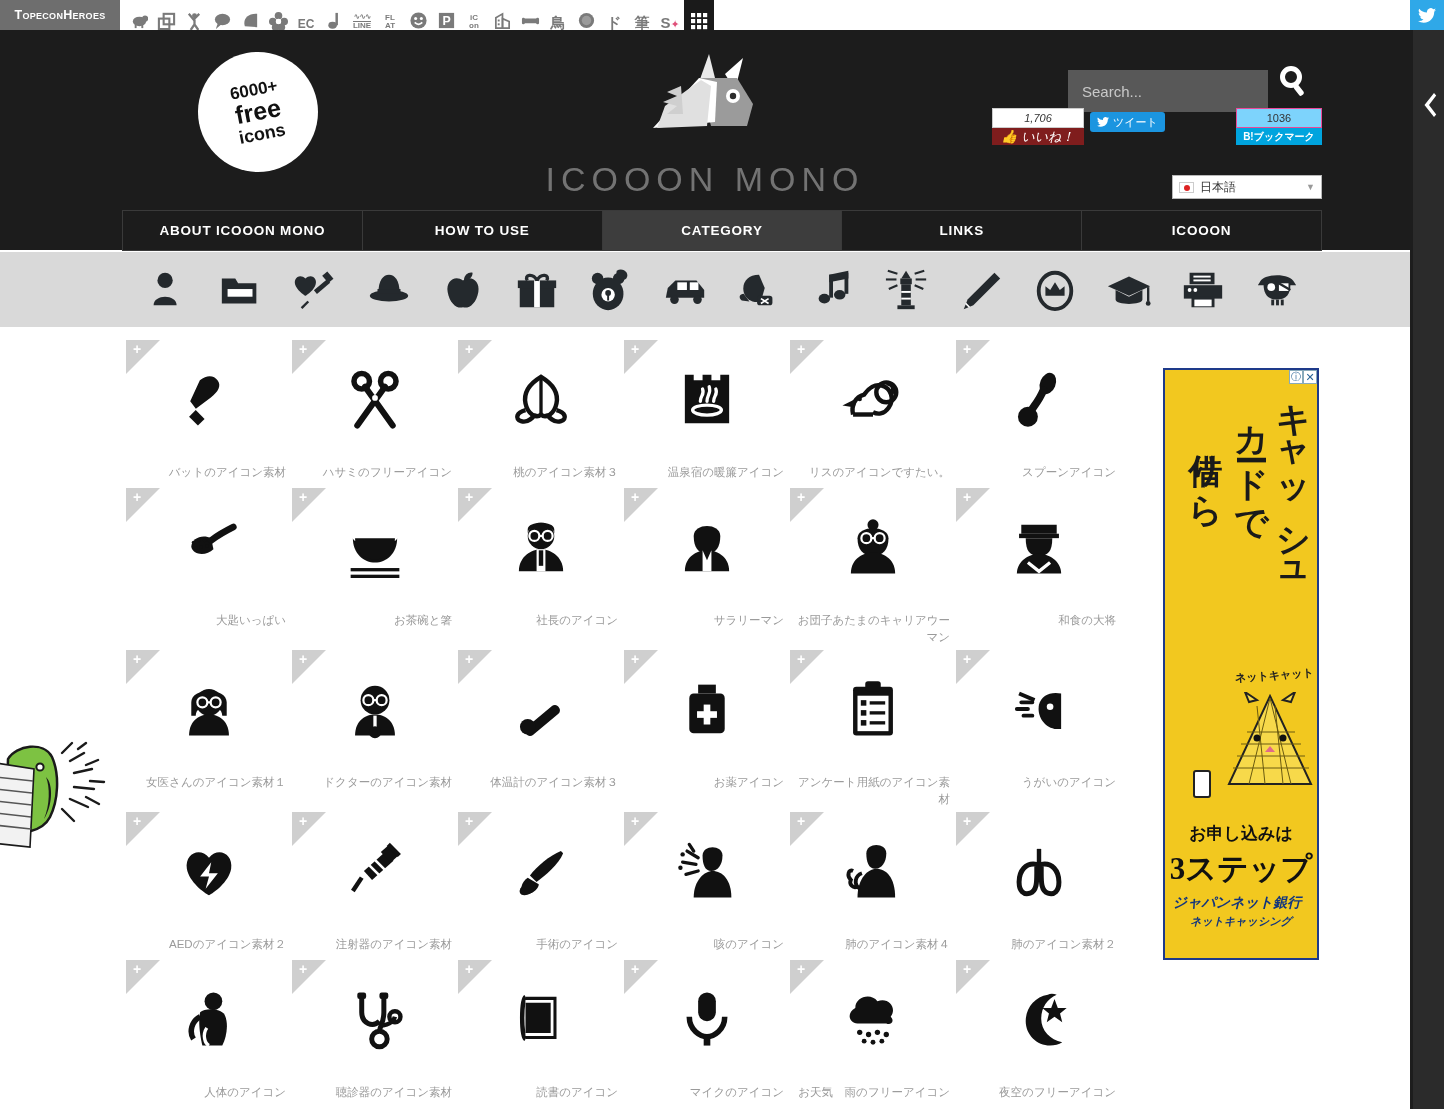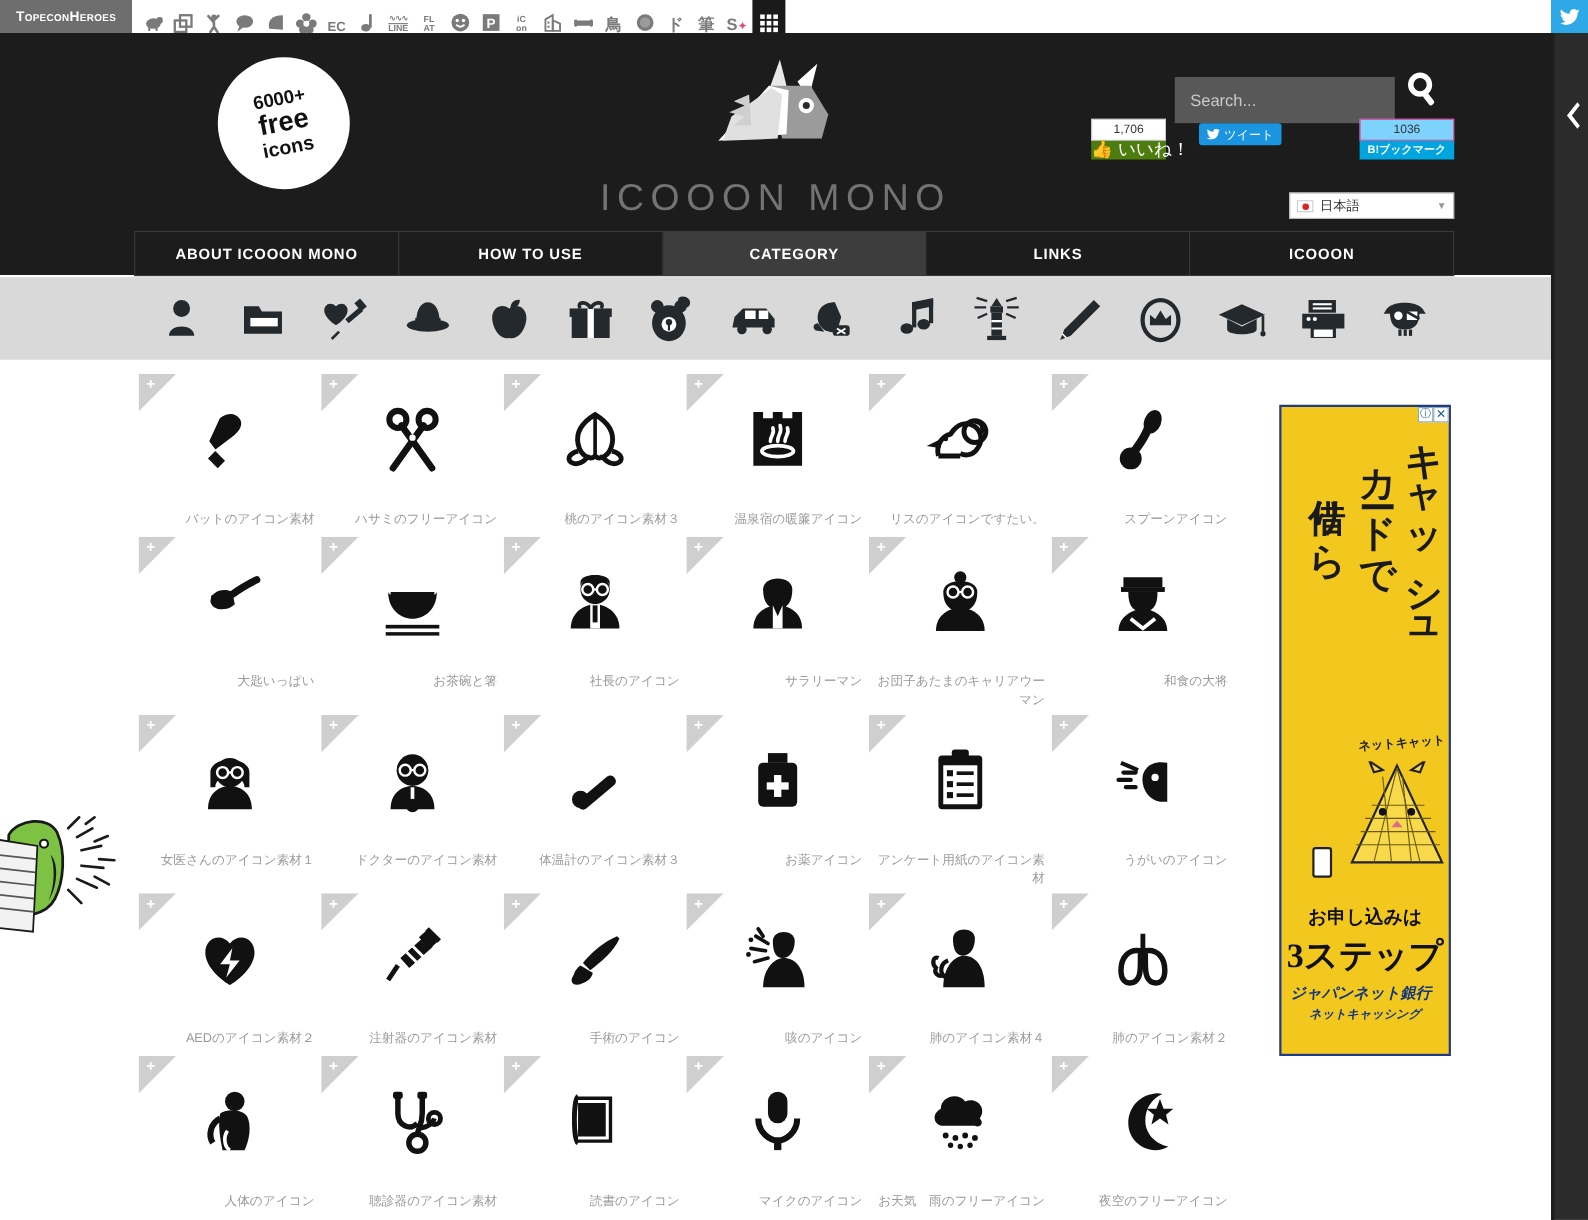--- a/index.html
+++ b/index.html
@@ -71,27 +71,27 @@
     width:200px; height:42px; background:#585858; border:none; outline:none;
     color:#cfcfcf; font-size:15px; padding:0 14px; font-family:inherit;margin-top:20px;
   }
   #search-input::placeholder { color:#c9c9c9; }
   #search-btn {
     width:52px; height:42px; background:transparent; border:none; cursor:pointer;
     display:flex; align-items:center; justify-content:center;
   }
   
   #social { position:absolute; right:88px; top:78px; width:330px; height:34px; }
-  #fb-box { position:absolute; left:0; top:0; width:68px; }
+  #fb-box { position:absolute; left:0; top:0; width:92px;font-style:italic; }
   #fb-count {
     background:#fff; border:1px solid #ccc; height:20px; font-size:11px; color:#333;
     text-align:center; line-height:19px;
   }
   #fb-like {
-    background:#4d7c0f; color:#fff; height:17px; font-size:16px; line-height:17px;
+    background:#7f1d1d; color:#fff; height:17px; font-size:13px; line-height:17px;
     text-align:center; white-space:nowrap;
   }
   #tw-box {
     position:absolute; left:98px; top:4px; height:20px; background:#1b95e0; color:#fff;
     border-radius:3px; font-size:11px; display:flex; align-items:center; padding:0 7px; gap:4px;text-align:right;
   }
   #hb-box { position:absolute; right:0; top:0; width:86px; }
   #hb-count {
     background:#7dd3fc; border:1px solid #ec4899; height:20px; font-size:11px; color:#333;
     text-align:center; line-height:19px;

